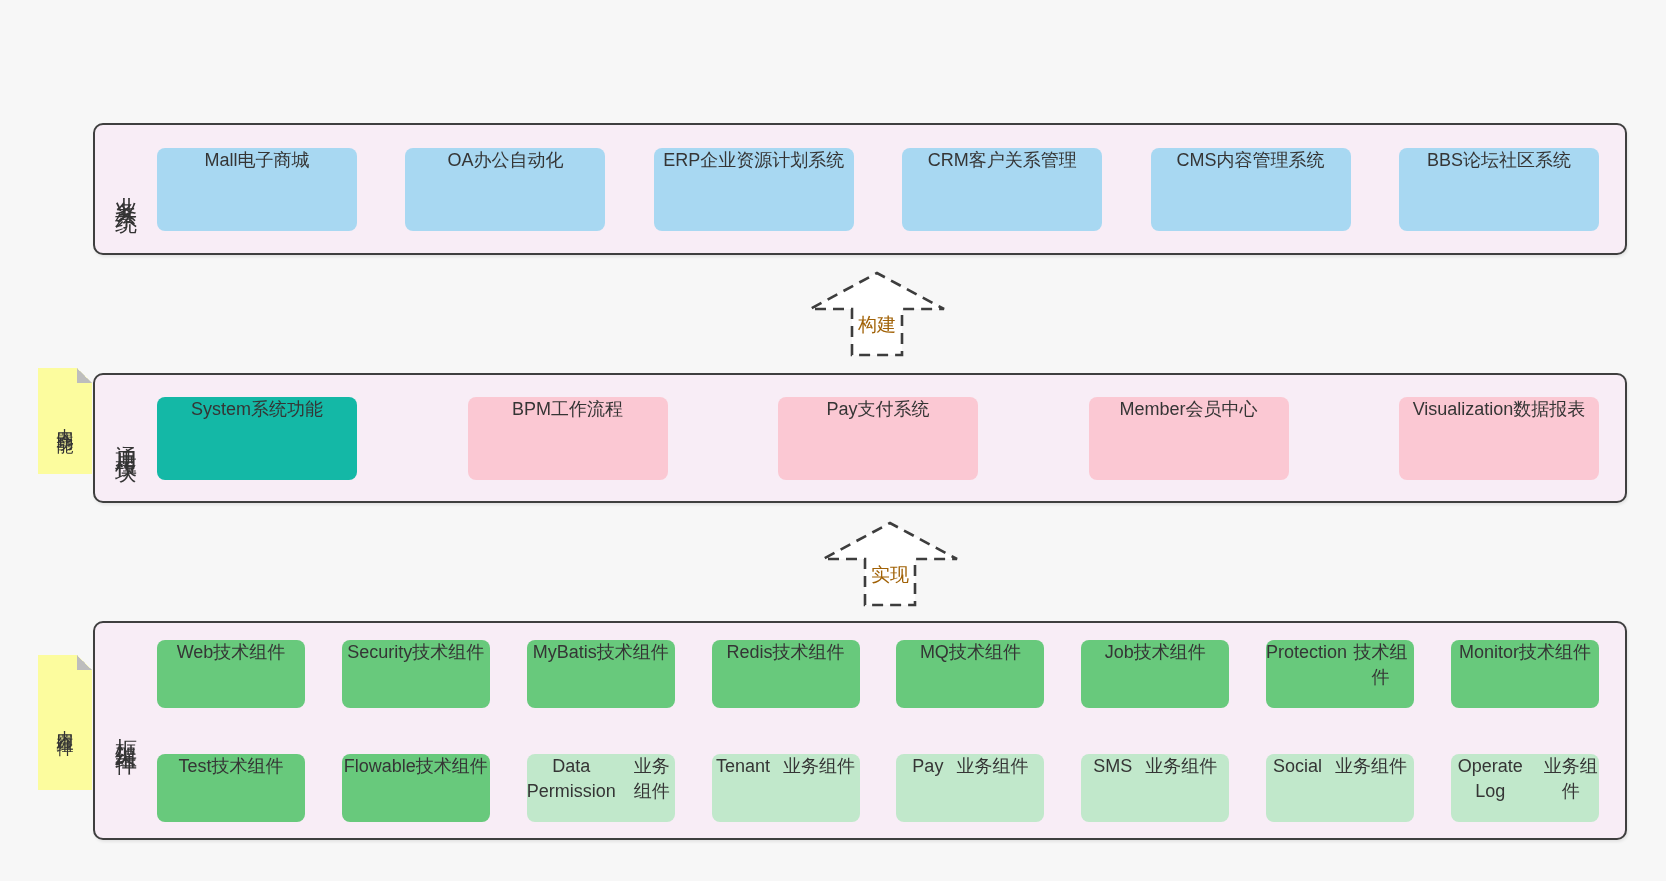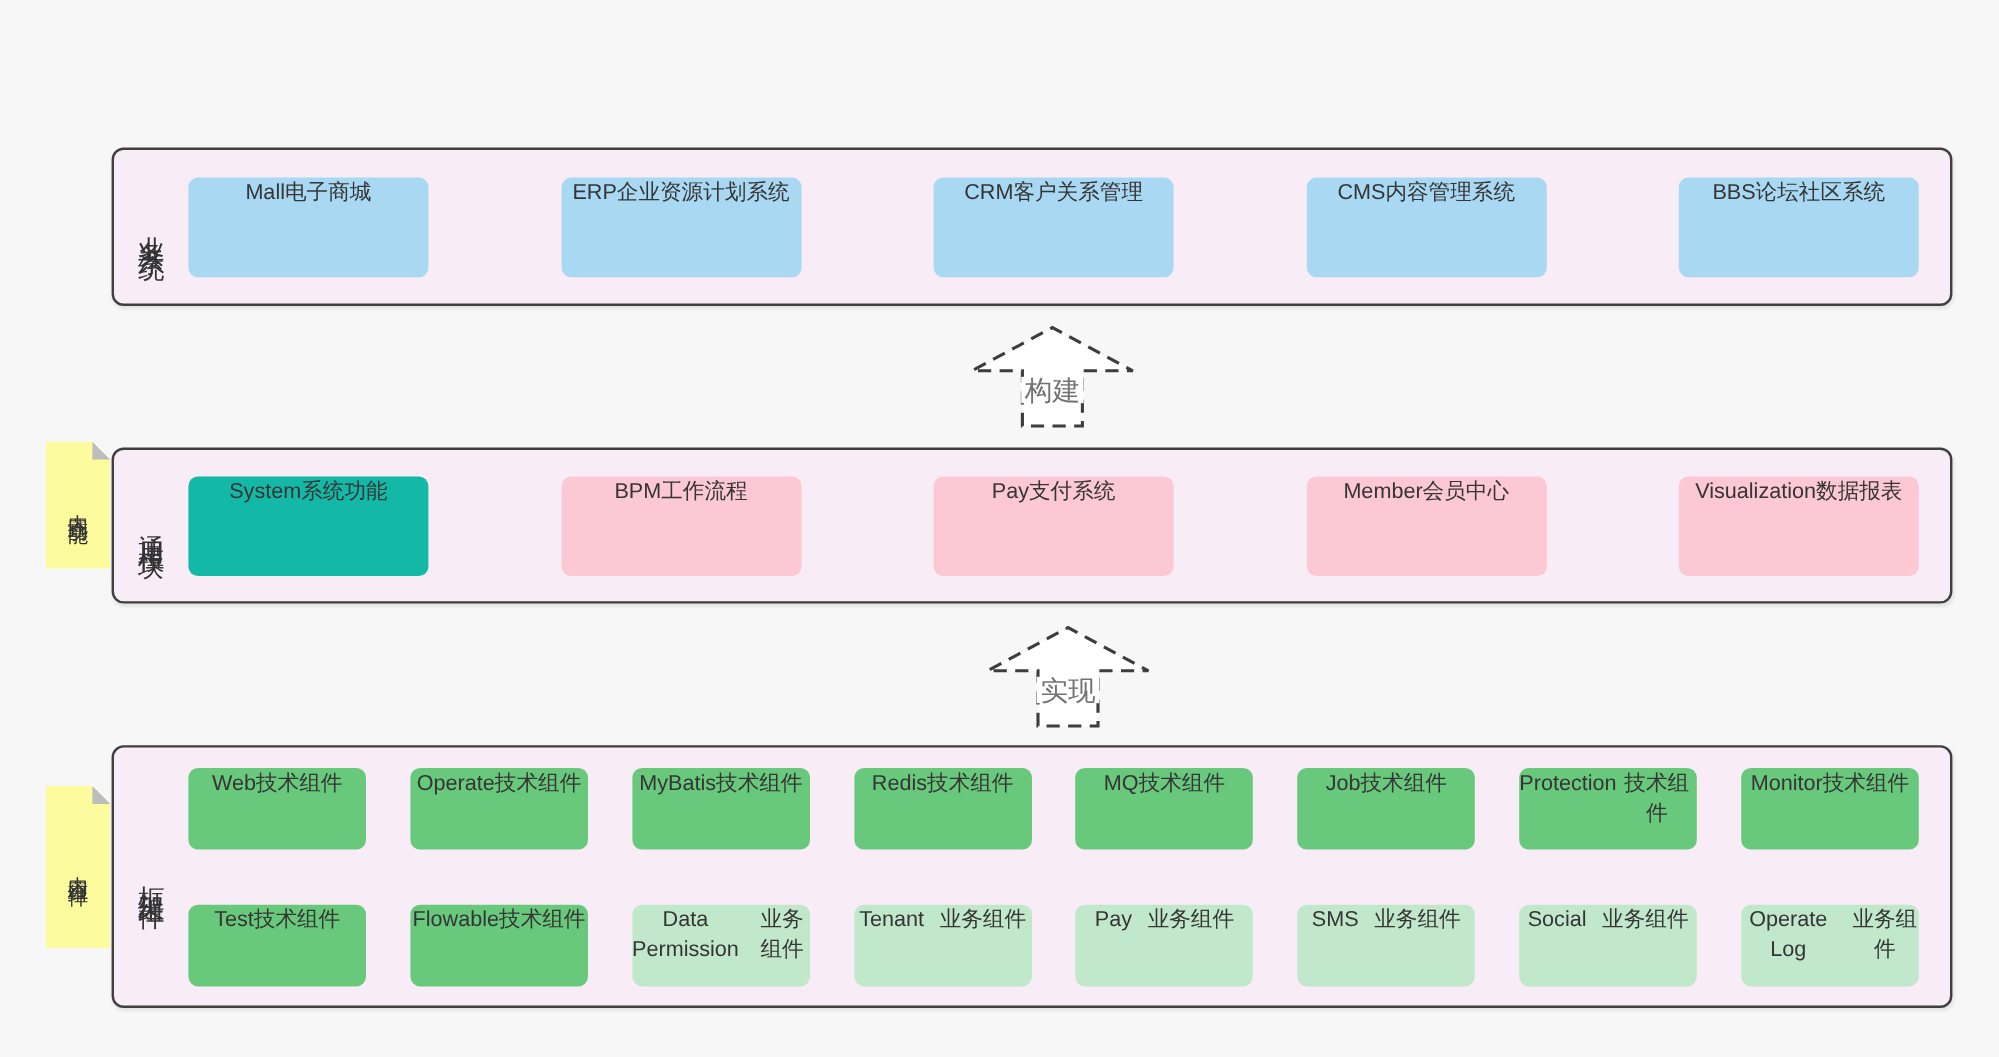--- a/index.html
+++ b/index.html
@@ -61,32 +61,36 @@
     position:absolute;top:0;right:0;width:15px;height:15px;
     background:linear-gradient(to top right,#bdbdbd 50%,rgba(0,0,0,0) 50%);
   }
   
   .arrow{position:absolute;width:144px;height:88px;}
   #arrow1{left:805px;top:270px;}
   #arrow2{left:818px;top:520px;}
   .arrow svg{display:block;}
   .arrow-label{
     position:absolute;left:50%;top:44px;transform:translateX(-50%);
-    font-size:23px;color:#737373;background:#ffffff;padding:0 3px;line-height:22px;
+    font-size:19px;color:#a16207;background:#ffffff;padding:0 3px;line-height:22px;
   }
 </style>
 </head>
 <body>
 
 <section class="band" id="band1">
   <div class="band-label">业务系统</div>
   <div class="band-boxes">
     <div class="box wide blue">
       <div class="t">Mall</div>
       <div class="s">电子商城</div>
+    </div>
+    <div class="box wide blue">
+      <div class="t">OA</div>
+      <div class="s">办公自动化</div>
     </div>
     <div class="box wide blue">
       <div class="t">ERP</div>
       <div class="s">企业资源计划系统</div>
     </div>
     <div class="box wide blue">
       <div class="t">CRM</div>
       <div class="s">客户关系管理</div>
     </div>
     <div class="box wide blue">
@@ -150,21 +154,21 @@
 </div>
 <section class="band" id="band3">
   <div class="band-label">框架组件</div>
   <div class="band-boxes col">
     <div class="box-row">
       <div class="box narrow g1">
         <div class="t">Web</div>
         <div class="s">技术组件</div>
       </div>
       <div class="box narrow g1">
-        <div class="t">Operate</div>
+        <div class="t">Security</div>
         <div class="s">技术组件</div>
       </div>
       <div class="box narrow g1">
         <div class="t">MyBatis</div>
         <div class="s">技术组件</div>
       </div>
       <div class="box narrow g1">
         <div class="t">Redis</div>
         <div class="s">技术组件</div>
       </div>

